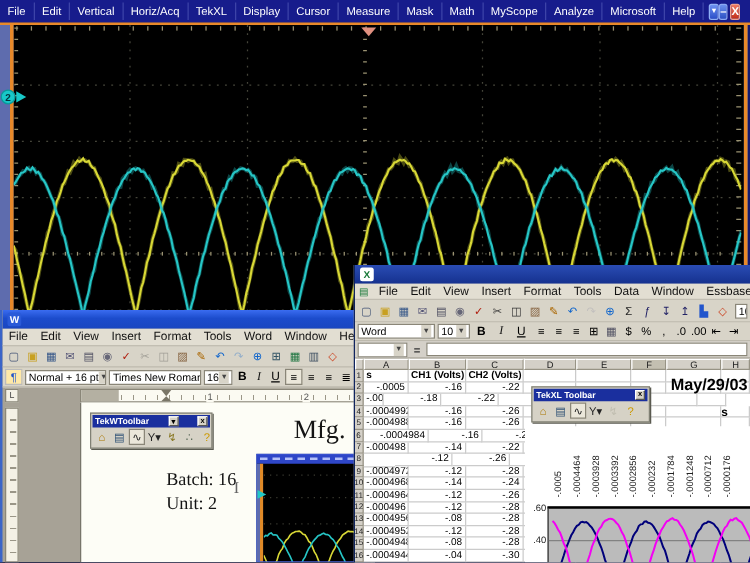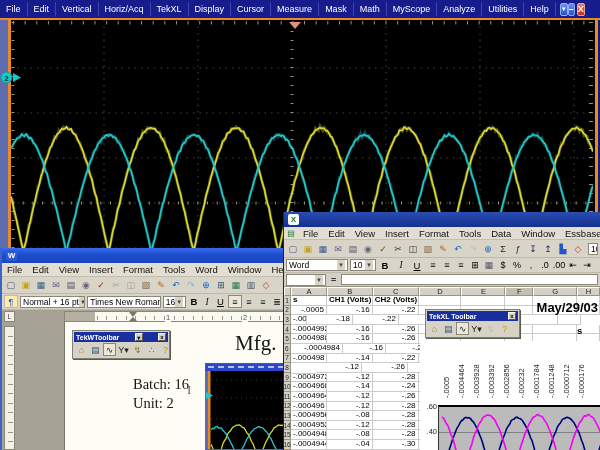--- a/index.html
+++ b/index.html
@@ -69,21 +69,21 @@
       <span class="mi">Vertical</span>
       <span class="mi">Horiz/Acq</span>
       <span class="mi">TekXL</span>
       <span class="mi">Display</span>
       <span class="mi">Cursor</span>
       <span class="mi">Measure</span>
       <span class="mi">Mask</span>
       <span class="mi">Math</span>
       <span class="mi">MyScope</span>
       <span class="mi">Analyze</span>
-      <span class="mi">Utilities</span>
+      <span class="mi">Microsoft</span>
       <span class="mi">Help</span>
       <span id="menu-overflow">▼</span>
     <span class="wbtn" id="btn-min">–</span>
     <span class="wbtn" id="btn-close">X</span>
   </div>
   <div id="scope-orange"></div>
   <svg id="scope-screen" width="600" height="240" style="position:absolute;left:0;top:20px">
       <rect x="0" y="0" width="600" height="240" fill="#5e6cae"></rect>
       <rect x="598" y="0" width="2" height="240" fill="#14186e"></rect>
       <rect x="8" y="0" width="3" height="240" fill="#e8892a"></rect>

